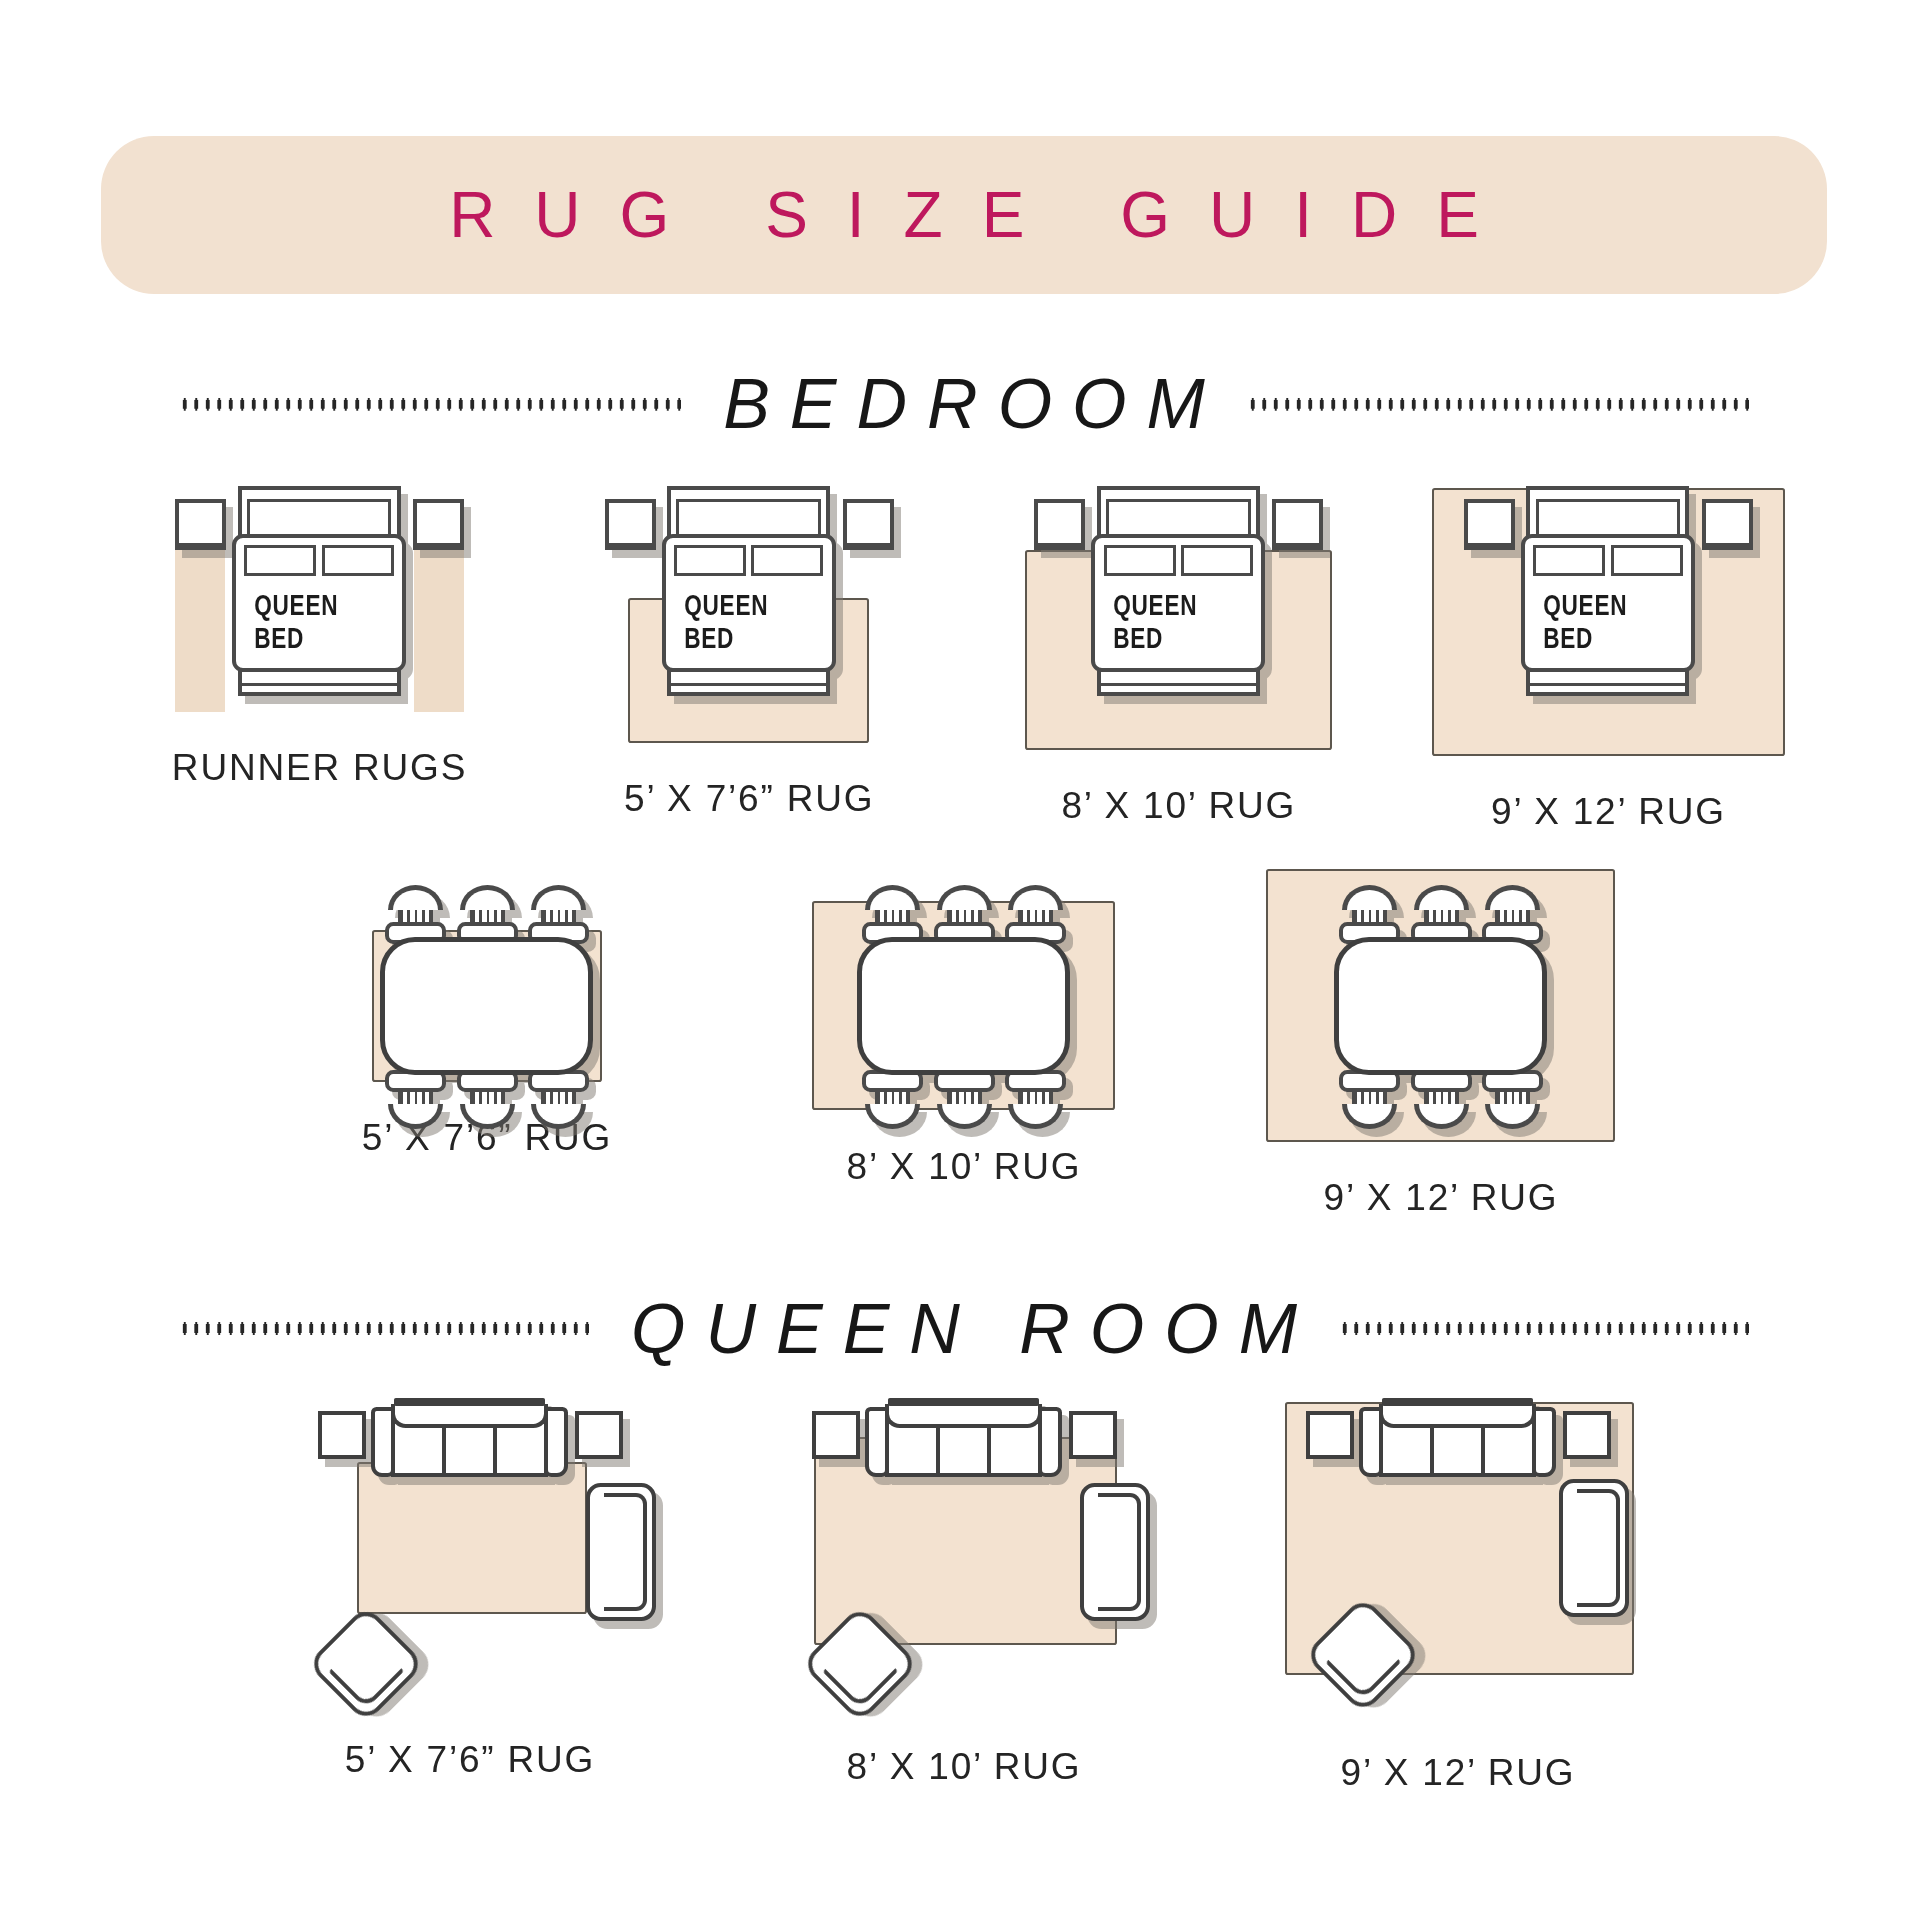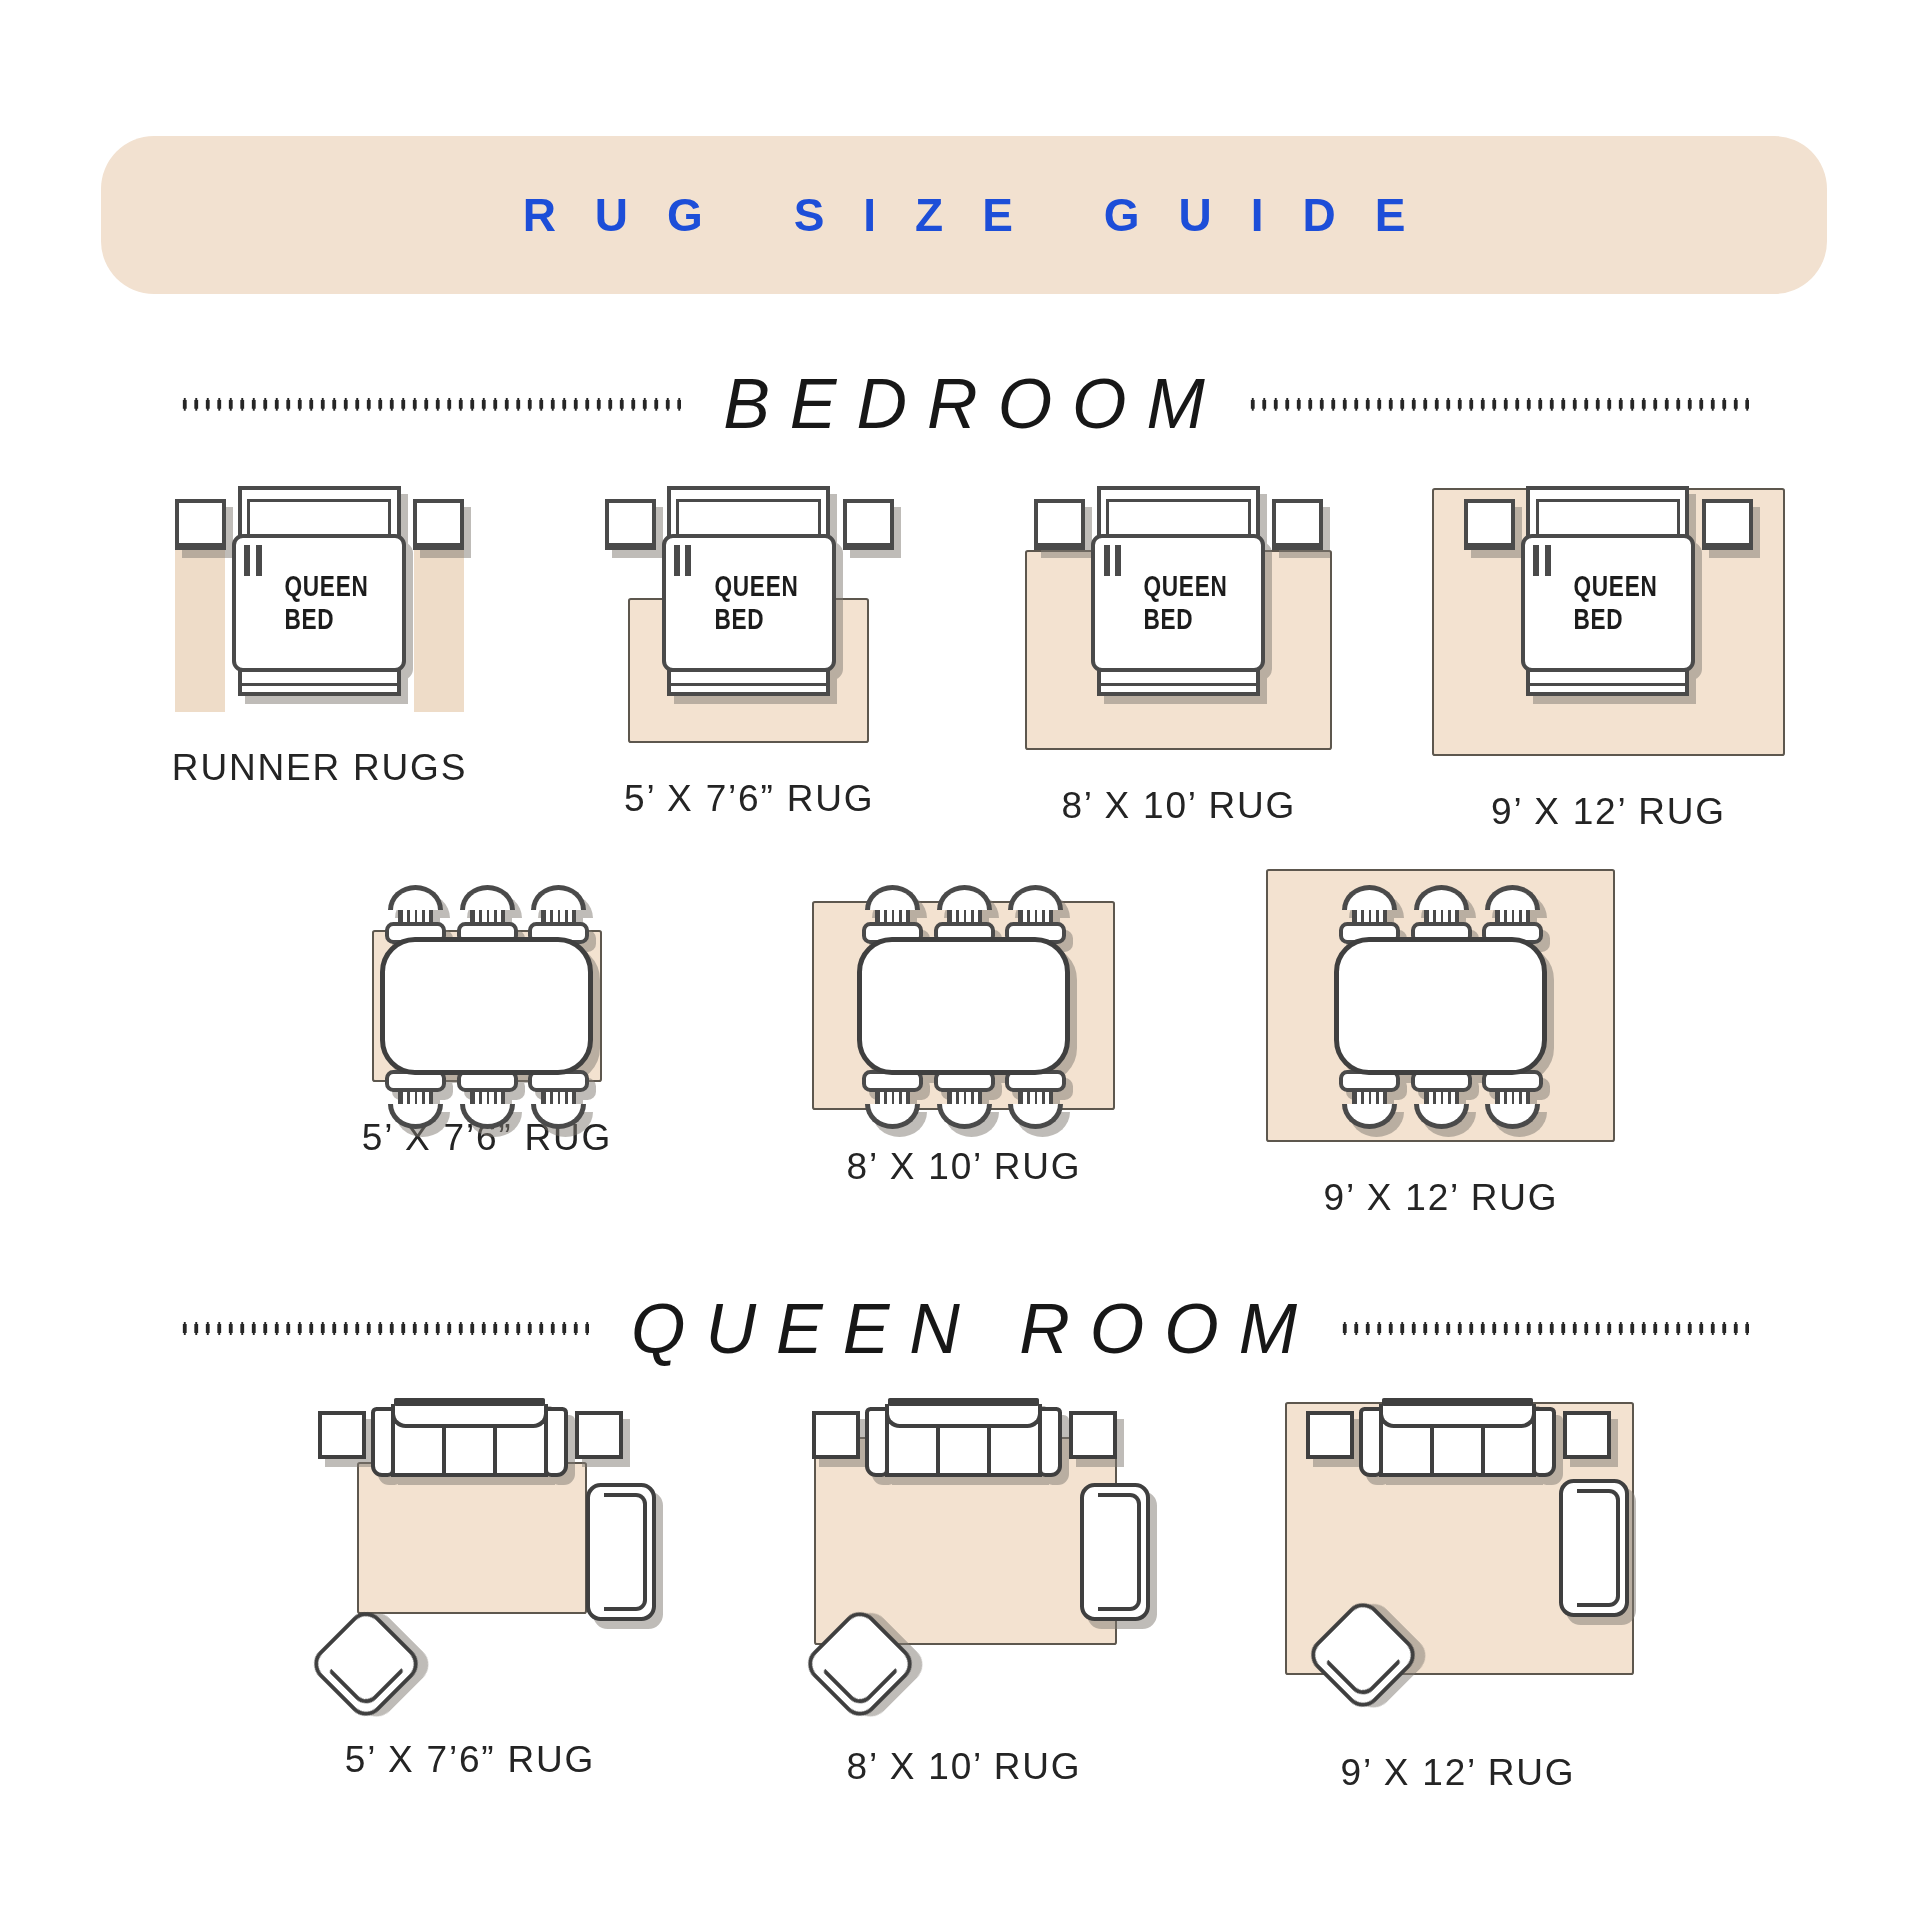--- a/index.html
+++ b/index.html
@@ -7,21 +7,21 @@
     --outline:#3f3f3f; --ink:#1c1c1c;
   }
   *{margin:0;padding:0;box-sizing:border-box;}
   html,body{background:#fff;}
   body{font-family:"Liberation Sans", sans-serif; color:var(--ink);}
   .page{position:relative;width:1928px;height:1928px;background:#fff;overflow:hidden;}
 
   
   .banner{margin:136px 101px 0;height:158px;background:var(--banner);border-radius:53px;
           display:flex;align-items:center;justify-content:center;}
-  .banner h1{font-size:46px;font-weight:700;letter-spacing:39px;margin-right:-39px;color:#1d4ed8;}
+  .banner h1{font-size:64px;font-weight:400;letter-spacing:39px;margin-right:-39px;color:#be185d;}
 
   
   .section-header{display:flex;align-items:center;gap:42px;margin:70px 179px 0;}
   .dots{flex:1;height:14.7px;
         background-image:radial-gradient(ellipse 2.2px 6.4px at center,#262626 99%,transparent 100%);
         background-size:11.5px 14.7px;background-repeat:repeat-x;background-position:left center;}
   .section-title{font-size:70px;font-style:italic;font-weight:400;letter-spacing:20px;margin-right:-20px;
                  white-space:nowrap;color:#171717;}
 
   
@@ -57,21 +57,21 @@
   .nightstand{position:absolute;width:51px;height:51px;background:#fff;
               border:4.6px solid #4a4a4a;border-bottom-width:7.3px;}
   .nightstand.left{left:39px;top:24px;}
   .nightstand.right{left:277px;top:24px;}
   .bed{position:absolute;left:96px;top:11px;width:174px;height:211px;}
   .bed .frame{position:absolute;top:0;left:5.5px;right:5.5px;height:108px;background:#fff;border:4.6px solid #4a4a4a;}
   .bed .frame-inner{position:absolute;top:13px;left:14.7px;right:14.7px;height:88px;border:3.7px solid #4a4a4a;}
   .bed .foot{position:absolute;left:5.5px;right:5.5px;top:182px;height:27.5px;background:#fff;border:4.6px solid #4a4a4a;}
   .bed .foot::after{content:'';position:absolute;left:0;right:0;top:11px;border-top:3.7px solid #4a4a4a;}
   .bed .mattress{position:absolute;top:48px;left:0;right:0;height:138px;background:#fff;
-                 border:4.6px solid #4a4a4a;border-radius:11px;display:flex;flex-direction:row;}
+                 border:4.6px solid #4a4a4a;border-radius:11px;display:flex;flex-direction:column;}
   .pillows{display:flex;gap:5.5px;padding:7.3px 8.3px 0;}
   .pillow{flex:1;height:31px;background:#fff;border:3.7px solid #4a4a4a;}
   .bed-label{flex:1;display:flex;align-items:center;justify-content:center;}
   .bed-label span{display:inline-block;font-weight:700;font-size:29px;letter-spacing:0.9px;transform:scaleX(.78);}
 
   
   .k1 .rug{left:78px;top:82px;width:230px;height:152px;}
   .k2 .rug{left:41px;top:53px;width:303px;height:209px;}
   .k3 .rug{left:18.4px;top:21px;width:349px;height:273px;}
   .k1 figcaption{margin-top:-48px;}

